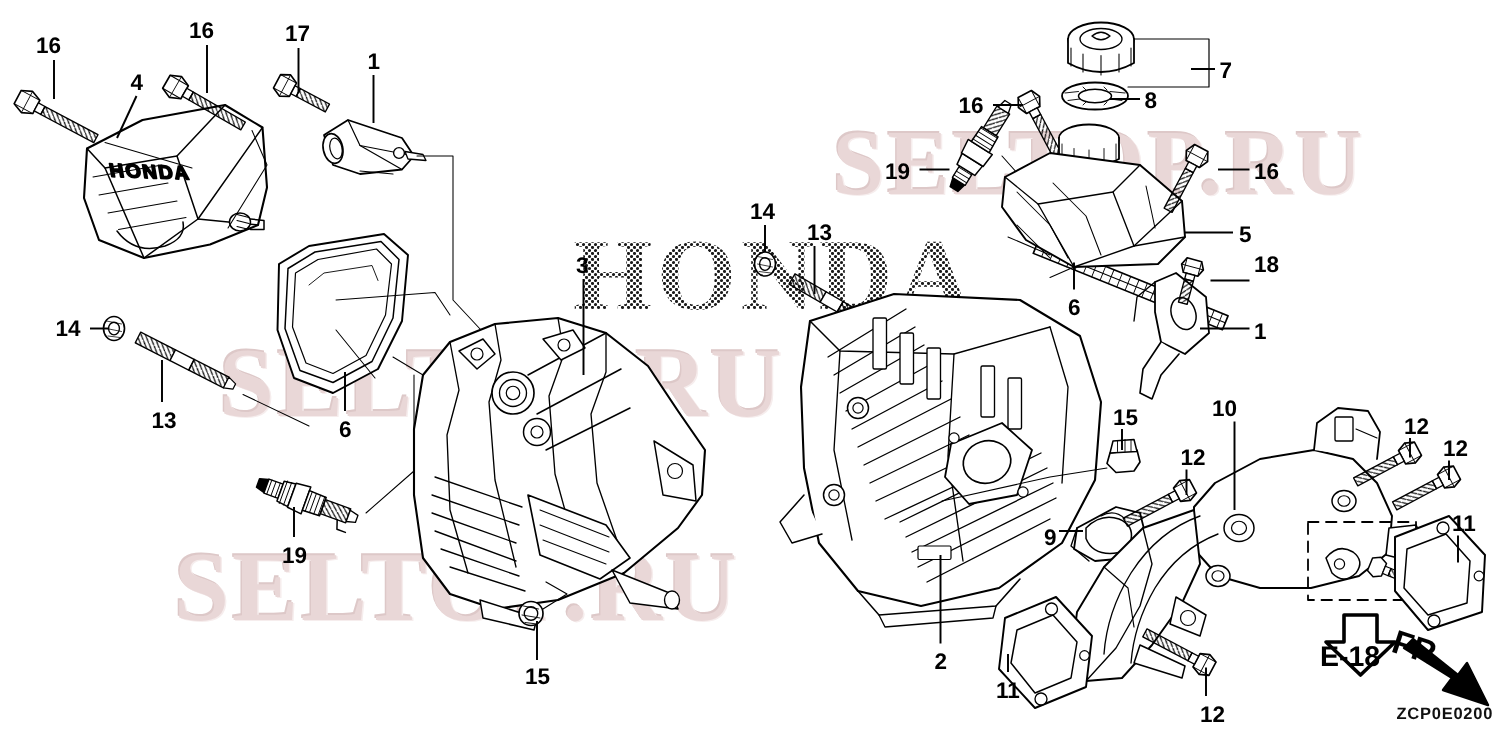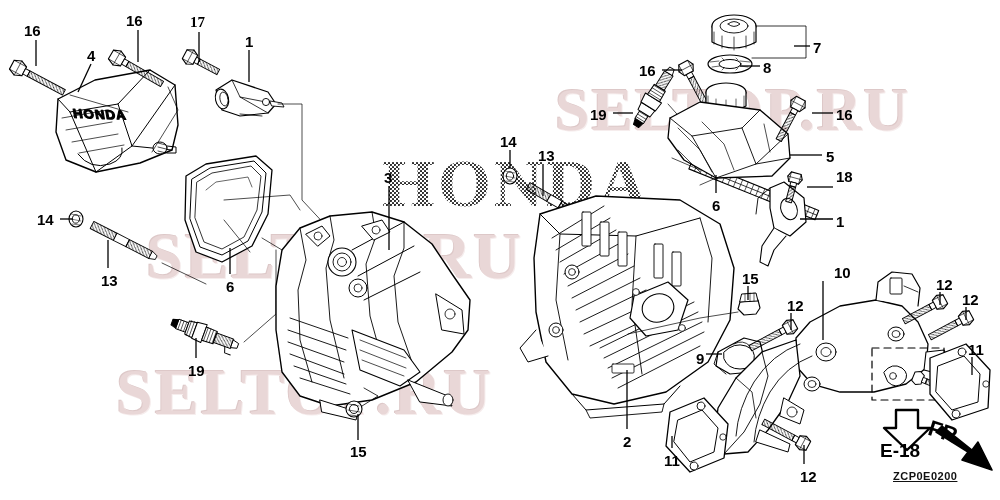--- a/index.html
+++ b/index.html
@@ -536,21 +536,21 @@
         <line x1="966" y1="307" x2="966" y2="320"></line>
         <line x1="972" y1="357" x2="972" y2="375"></line>
         <line x1="672" y1="448" x2="672" y2="436"></line>
         <line x1="804" y1="464" x2="804" y2="445"></line>
       </g>
   </svg>
 
   <div id="callout-host">
       <div class="callout n" style="left: 24px; top: 22px;">16</div>
       <div class="callout n" style="left: 126px; top: 12px;">16</div>
-      <div class="callout n" style="left: 190px; top: 14px; font-family: Liberation Serif, serif;">17</div>
+      <div class="callout n" style="left: 190px; top: 14px;">17</div>
       <div class="callout n" style="left: 245px; top: 33px;">1</div>
       <div class="callout n" style="left: 87px; top: 47px;">4</div>
       <div class="callout n" style="left: 37px; top: 211px;">14</div>
       <div class="callout n" style="left: 101px; top: 272px;">13</div>
       <div class="callout n" style="left: 226px; top: 278px;">6</div>
       <div class="callout n" style="left: 188px; top: 362px;">19</div>
       <div class="callout n" style="left: 384px; top: 169px;">3</div>
       <div class="callout n" style="left: 500px; top: 133px;">14</div>
       <div class="callout n" style="left: 538px; top: 147px;">13</div>
       <div class="callout n" style="left: 350px; top: 443px;">15</div>
@@ -559,26 +559,26 @@
       <div class="callout n" style="left: 590px; top: 106px;">19</div>
       <div class="callout n" style="left: 813px; top: 39px;">7</div>
       <div class="callout n" style="left: 763px; top: 59px;">8</div>
       <div class="callout n" style="left: 836px; top: 106px;">16</div>
       <div class="callout n" style="left: 826px; top: 148px;">5</div>
       <div class="callout n" style="left: 712px; top: 197px;">6</div>
       <div class="callout n" style="left: 836px; top: 168px;">18</div>
       <div class="callout n" style="left: 836px; top: 213px;">1</div>
       <div class="callout n" style="left: 742px; top: 270px;">15</div>
       <div class="callout n" style="left: 696px; top: 350px;">9</div>
-      <div class="callout n" style="left: 834px; top: 264px;">10</div>
+      <div class="callout n" style="left: 808px; top: 264px;">10</div>
       <div class="callout n" style="left: 787px; top: 297px;">12</div>
       <div class="callout n" style="left: 936px; top: 276px;">12</div>
       <div class="callout n" style="left: 962px; top: 291px;">12</div>
       <div class="callout n" style="left: 968px; top: 341px;">11</div>
       <div class="callout n" style="left: 664px; top: 452px;">11</div>
       <div class="callout n" style="left: 800px; top: 468px;">12</div>
     </div>
 
-  <div class="e18" style="left:880px;top:440px;">E-18</div>
+  <div class="e18" style="left:880px;top:428px;">E-18</div>
   <div class="frtxt" style="left:928px;top:420px;">FR.</div>
-  <div class="code" style="left:893px;top:470px;text-decoration:underline;">ZCP0E0200</div>
+  <div class="code" style="left:931px;top:470px;">ZCP0E0200</div>
 
 </div>
 
 </body></html>

